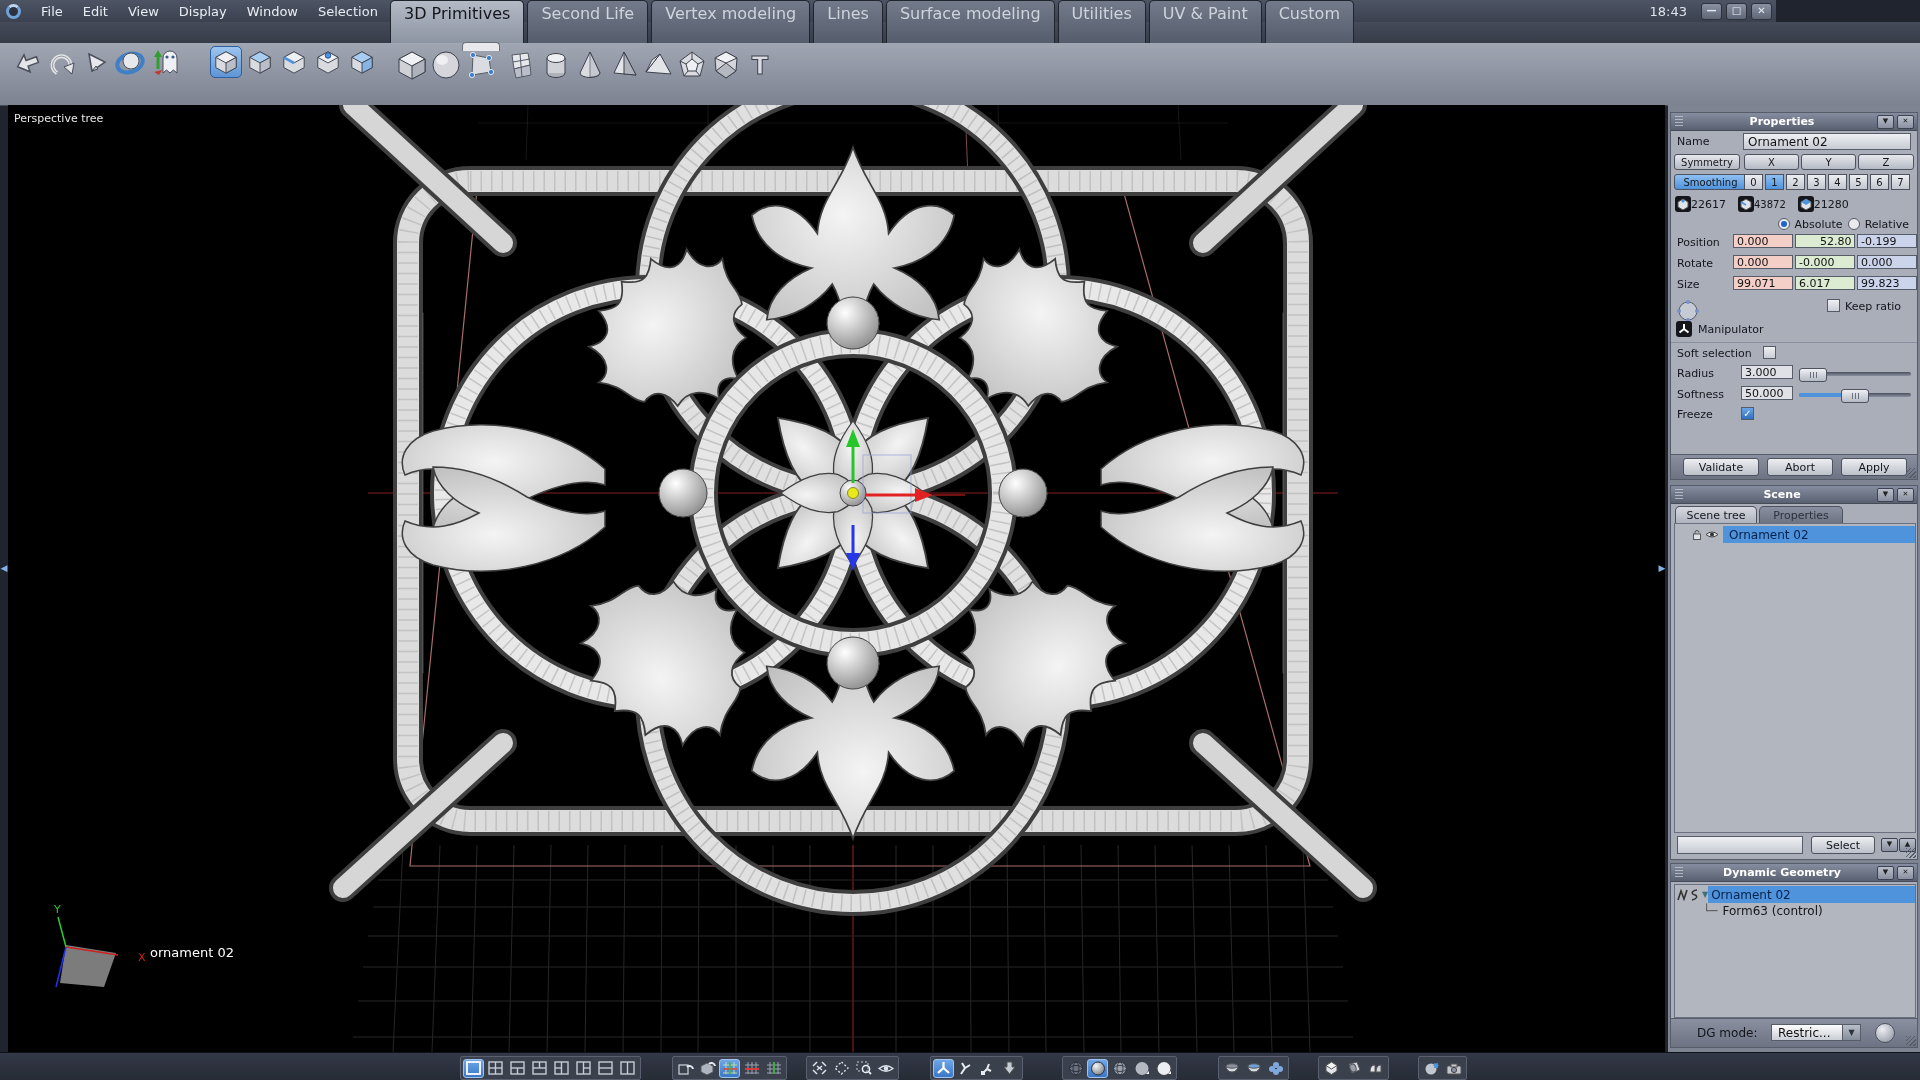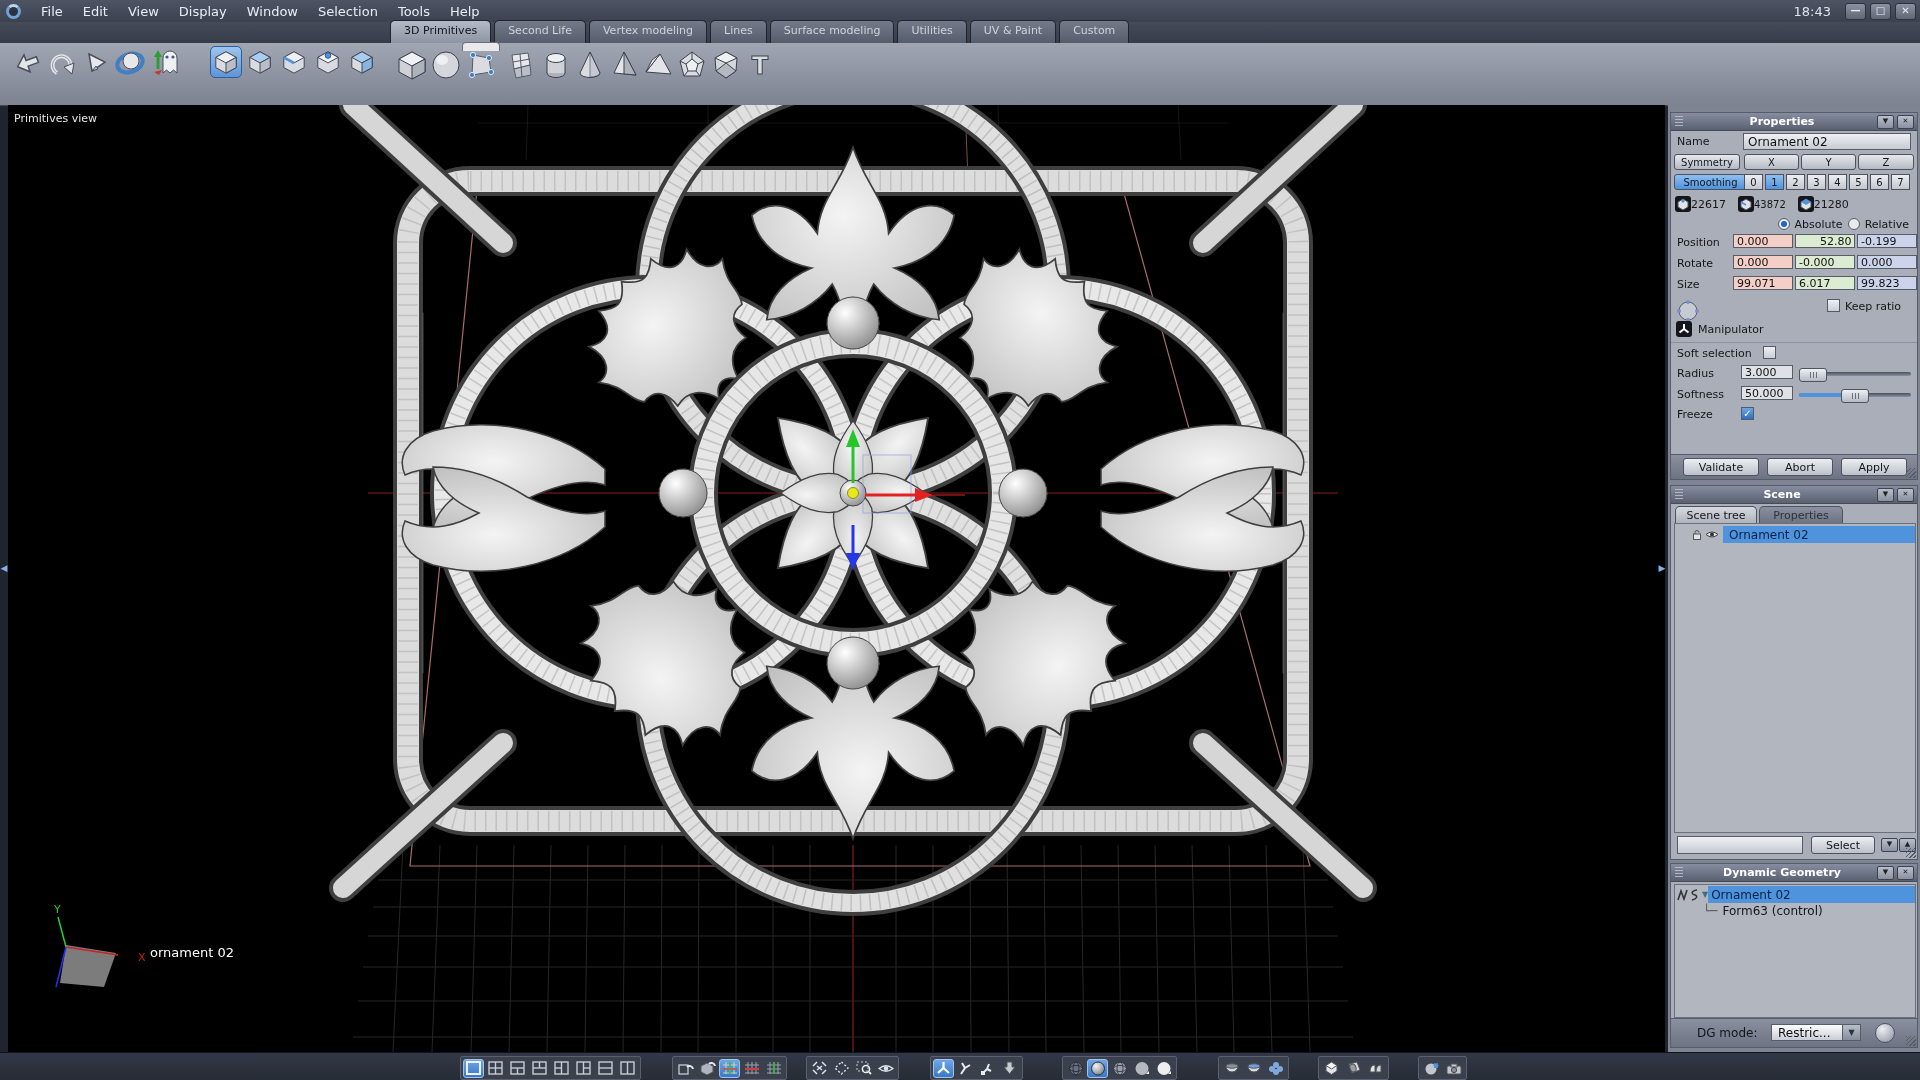--- a/index.html
+++ b/index.html
@@ -1,31 +1,31 @@
 <!DOCTYPE html>
 <html><head>
 <meta charset="utf-8">
 <style>
   html,body{margin:0;padding:0;background:#20242e;}
   #app{position:relative;width:1920px;height:1080px;overflow:hidden;
        font-family:"DejaVu Sans","Liberation Sans",sans-serif;-webkit-font-smoothing:antialiased;}
   .abs{position:absolute;}
   
-  .menubar{left:0;top:0;width:1920px;height:22px;background:linear-gradient(#4d5464,#3b414f);
+  .menubar{left:0;top:0;width:1776px;height:22px;background:linear-gradient(#4d5464,#3b414f);
            display:flex;align-items:center;color:#e9ecf2;font-size:13px;border-bottom:1px solid #23272f;}
   .logo{width:15px;height:15px;border-radius:50%;border:3px solid #6fa3d8;border-top-color:#bcd6ee;margin:0 10px 0 6px;background:#2c3240;box-sizing:border-box;}
   .menu-item{padding:2px 10px;cursor:default;}
   .clock{margin-left:auto;font-size:13px;color:#dfe3ea;padding-right:14px;}
   .winbtn{width:19px;height:15px;background:linear-gradient(#8a92a2,#5f6777);border:1px solid #2c313c;border-radius:3px;
           color:#e6eaf1;font-size:10px;line-height:13px;text-align:center;margin-right:4px;font-weight:bold;}
   
   .tabrow{left:0;top:22px;width:1920px;height:21px;background:linear-gradient(#454b59,#363c48);display:flex;align-items:flex-end;}
   .tabs{display:flex;gap:3px;margin-left:390px;}
   .tab{background:linear-gradient(#737b8a,#555d6c);border:1px solid #20242c;border-bottom:none;border-radius:5px 5px 0 0;
-       color:#ced3dc;font-size:11px;padding:3px 13px 6px;}
+       color:#ced3dc;font-size:16px;padding:3px 13px 20px;}
   .tab.active{background:linear-gradient(#b4bac6,#8d94a2);color:#14161c;}
   
   .toolbar{left:0;top:43px;width:1920px;height:62px;background:linear-gradient(#a0a6b2,#7c8290);border-bottom:1px solid #454b57;}
   .ticon{position:absolute;width:32px;height:32px;display:flex;align-items:center;justify-content:center;}
   .ticon.hl{background:linear-gradient(#9cc4ee,#5e95d6);border:1px solid #2d5f9e;border-radius:5px;box-sizing:border-box;}
   .tooltab{position:absolute;width:36px;height:8px;background:#e9e9ec;border:1px solid #6a6f7a;border-bottom:none;border-radius:4px 4px 0 0;}
   .combo{position:absolute;height:17px;background:linear-gradient(#fdfdfd,#c9cdd5);border:1px solid #565c68;
          font-size:12px;color:#111;display:flex;align-items:center;padding:0 6px;box-sizing:border-box;}
   .dropbtn{position:absolute;width:19px;height:17px;background:linear-gradient(#b9bfca,#868d9b);border:1px solid #565c68;
            color:#2c313c;font-size:8px;text-align:center;line-height:16px;box-sizing:border-box;}
@@ -474,21 +474,21 @@
       <g transform="translate(48,840)">
         <polygon points="10,0 60,8 48,42 4,38" fill="#8a8a8a" opacity=".9"></polygon>
         <line x1="10" y1="2" x2="62" y2="10" stroke="#cc2222" stroke-width="1.5"></line>
         <line x1="10" y1="2" x2="2" y2="-28" stroke="#2ecc2e" stroke-width="1.5"></line>
         <line x1="10" y1="2" x2="0" y2="42" stroke="#2233ee" stroke-width="1.5"></line>
         <text x="-2" y="-32" fill="#2ecc2e" font-size="11">Y</text>
         <text x="82" y="16" fill="#cc2222" font-size="11">X</text>
       </g>
       <text x="142" y="852" fill="#ffffff" font-size="13">ornament 02</text>
     </svg>
-    <span class="abs" style="left:6px;top:7px;color:#e8e8e8;font-size:11px">Primitives view</span>
+    <span class="abs" style="left:6px;top:7px;color:#e8e8e8;font-size:11px">Perspective tree</span>
   </div>
   <div class="abs edgearrow" style="left:0;top:560px">◀</div>
   <div class="abs edgearrow" style="left:1658px;top:560px">▶</div>
 
   <div class="abs rightcol">
 
     <div class="panel" style="top:7px;height:368px">
       <div class="phead">
         <div class="grip"></div>
         <div class="ptitle">Properties</div>

